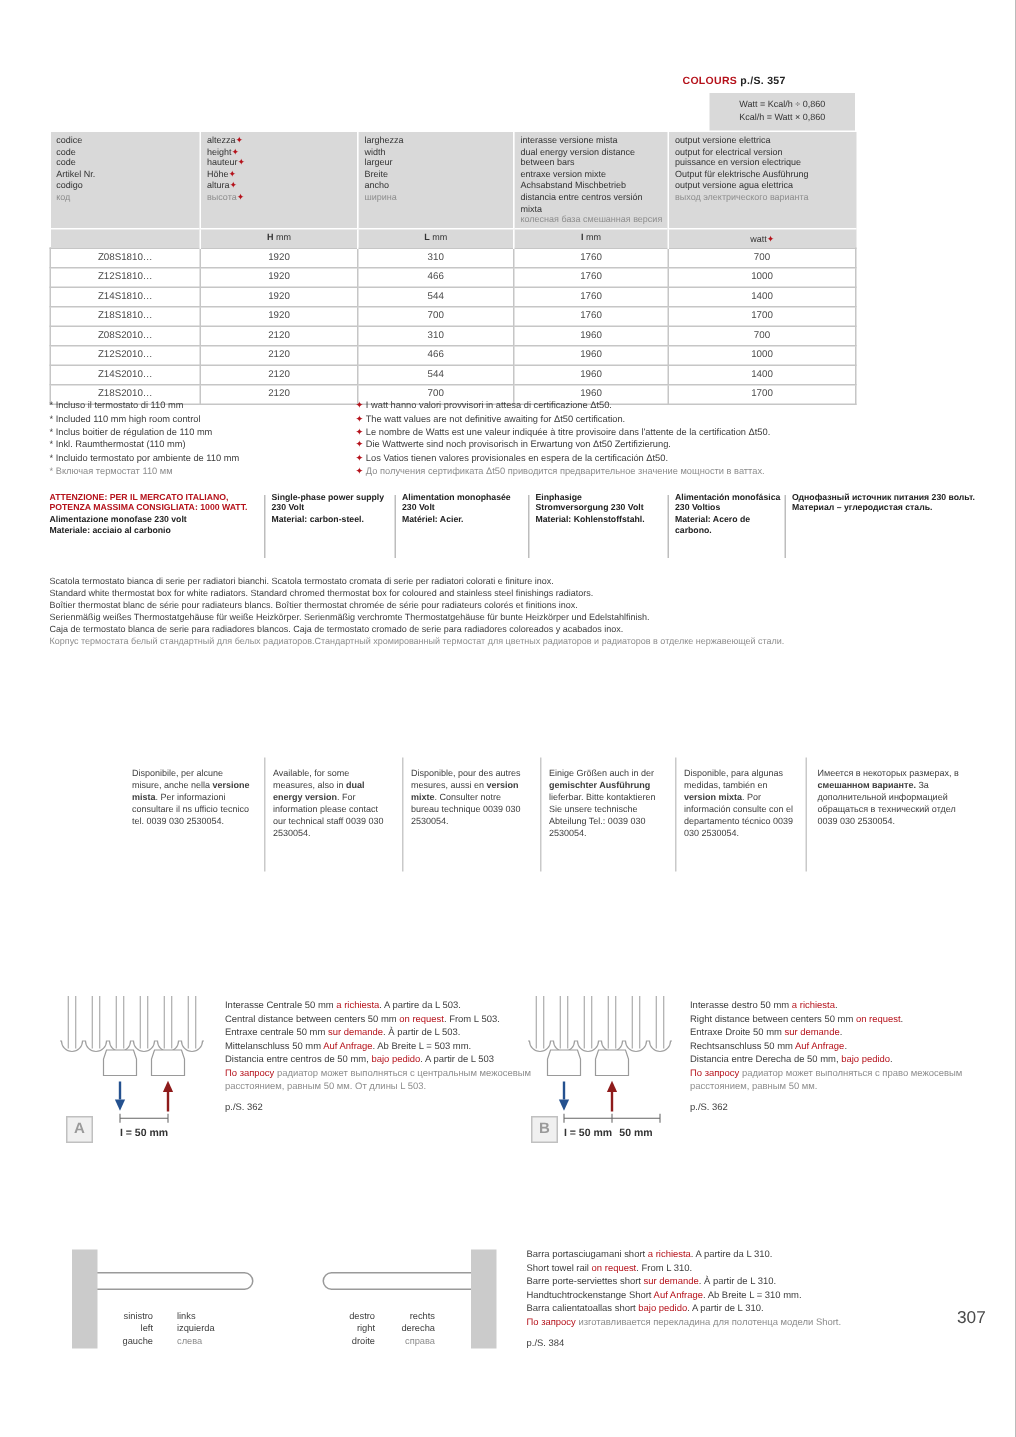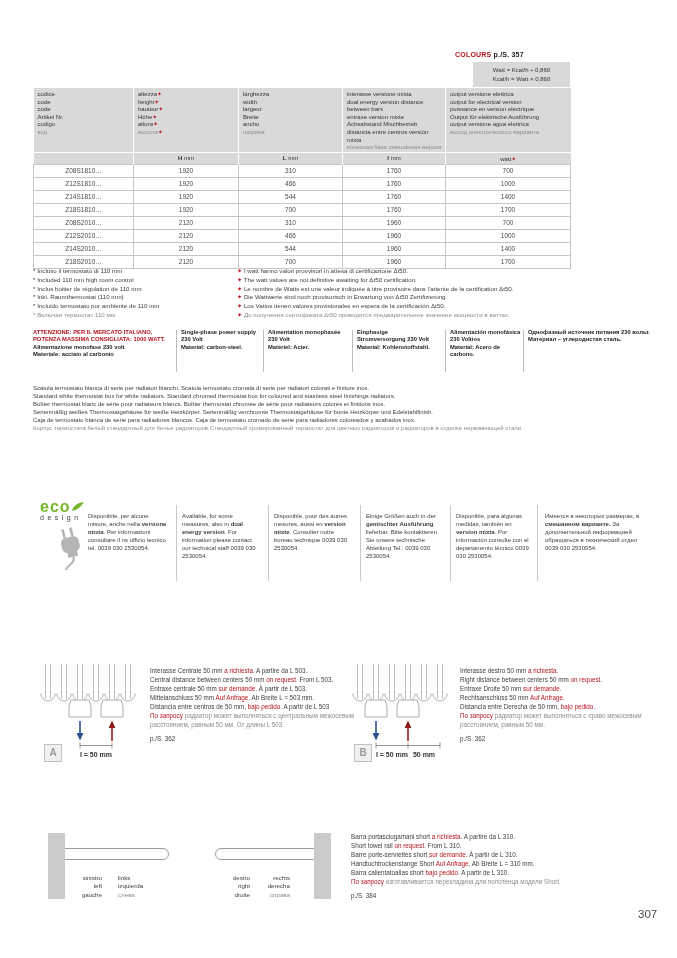--- a/index.html
+++ b/index.html
@@ -74,21 +74,21 @@
   .wall{position:absolute;background:#cbcbcb;top:833px;width:17px;height:66px;}
   .wallL{left:48px;} .wallR{left:314px;}
   .bar{position:absolute;top:848px;height:12px;background:#fff;border:1px solid #9a9a9a;box-sizing:border-box;}
   .barL{left:56px;width:113px;border-radius:0 7px 7px 0;}
   .barR{left:215px;width:106px;border-radius:7px 0 0 7px;}
   .towel-label{position:absolute;top:874px;font-size:6.2px;line-height:8.4px;}
   .tl1{left:62px;width:40px;text-align:right;} .tl2{left:118px;width:50px;}
   .tr1{left:210px;width:40px;text-align:right;} .tr2{left:250px;width:40px;text-align:right;}
   .towel-text{position:absolute;left:351px;top:832px;width:292px;font-size:6.3px;line-height:9px;}
 
-  .page-number{position:absolute;left:638px;top:908px;font-size:11.5px;color:#4a4a4a;}
+  .page-number{position:absolute;left:638px;top:873px;font-size:11.5px;color:#4a4a4a;}
 </style>
 </head>
 <body>
 
 <div class="page">
 
   <div class="colours">
     <span class="red">COLOURS</span><span> p./S. 357</span>
   </div>
   <div class="formula-box rich">
@@ -299,35 +299,20 @@
 
   <div class="thermo rich">
       <div class="rline"><span>Scatola termostato bianca di serie per radiatori bianchi. Scatola termostato cromata di serie per radiatori colorati e finiture inox.</span></div>
       <div class="rline"><span>Standard white thermostat box for white radiators. Standard chromed thermostat box for coloured and stainless steel finishings radiators.</span></div>
       <div class="rline"><span>Boîtier thermostat blanc de série pour radiateurs blancs. Boîtier thermostat chromée de série pour radiateurs colorés et finitions inox.</span></div>
       <div class="rline"><span>Serienmäßig weißes Thermostatgehäuse für weiße Heizkörper. Serienmäßig verchromte Thermostatgehäuse für bunte Heizkörper und Edelstahlfinish.</span></div>
       <div class="rline"><span>Caja de termostato blanca de serie para radiadores blancos. Caja de termostato cromado de serie para radiadores coloreados y acabados inox.</span></div>
       <div class="rline"><span class="seg-gray">Корпус термостата белый стандартный для белых радиаторов.Стандартный хромированный термостат для цветных радиаторов и радиаторов в отделке нержавеющей стали.</span></div>
     </div>
 
-  <div class="eco-logo">
-    <div class="eco-word"><span>eco</span><svg width="14" height="11" viewBox="0 0 14 11">
-          <path d="M1 10 Q3 2 13 1 Q8 9 1 10 Z" fill="#76b82a"></path>
-        </svg></div>
-    <div class="eco-design">design</div>
-    <svg class="eco-plug" width="38" height="46" viewBox="0 0 38 46">
-      <g transform="rotate(-14 19 23)" stroke="#b5b5b5" fill="#b5b5b5">
-        <line x1="15" y1="4" x2="15" y2="13" stroke-width="2.6"></line>
-        <line x1="23" y1="4" x2="23" y2="13" stroke-width="2.6"></line>
-        <rect x="10" y="13" width="18" height="15" rx="5" stroke="none"></rect>
-        <rect x="14" y="27" width="10" height="6" stroke="none"></rect>
-        <path d="M19 33 C19 41 10 39 8 45" fill="none" stroke-width="2.2"></path>
-      </g>
-    </svg>
-  </div>
   <div class="eco-d ed1"></div>
   <div class="eco-d ed2"></div>
   <div class="eco-d ed3"></div>
   <div class="eco-d ed4"></div>
   <div class="eco-d ed5"></div>
   <div class="eco-col ec1 rich">
       <div class="rline"><span>Disponibile, per alcune misure, anche nella </span><span class="seg-bold">versione mista</span><span>. Per informazioni consultare il ns ufficio tecnico tel. 0039 030 2530054.</span></div>
     </div>
   <div class="eco-col ec2 rich">
       <div class="rline"><span>Available, for some measures, also in </span><span class="seg-bold">dual energy version</span><span>. For information please contact our technical staff 0039 030 2530054.</span></div>

